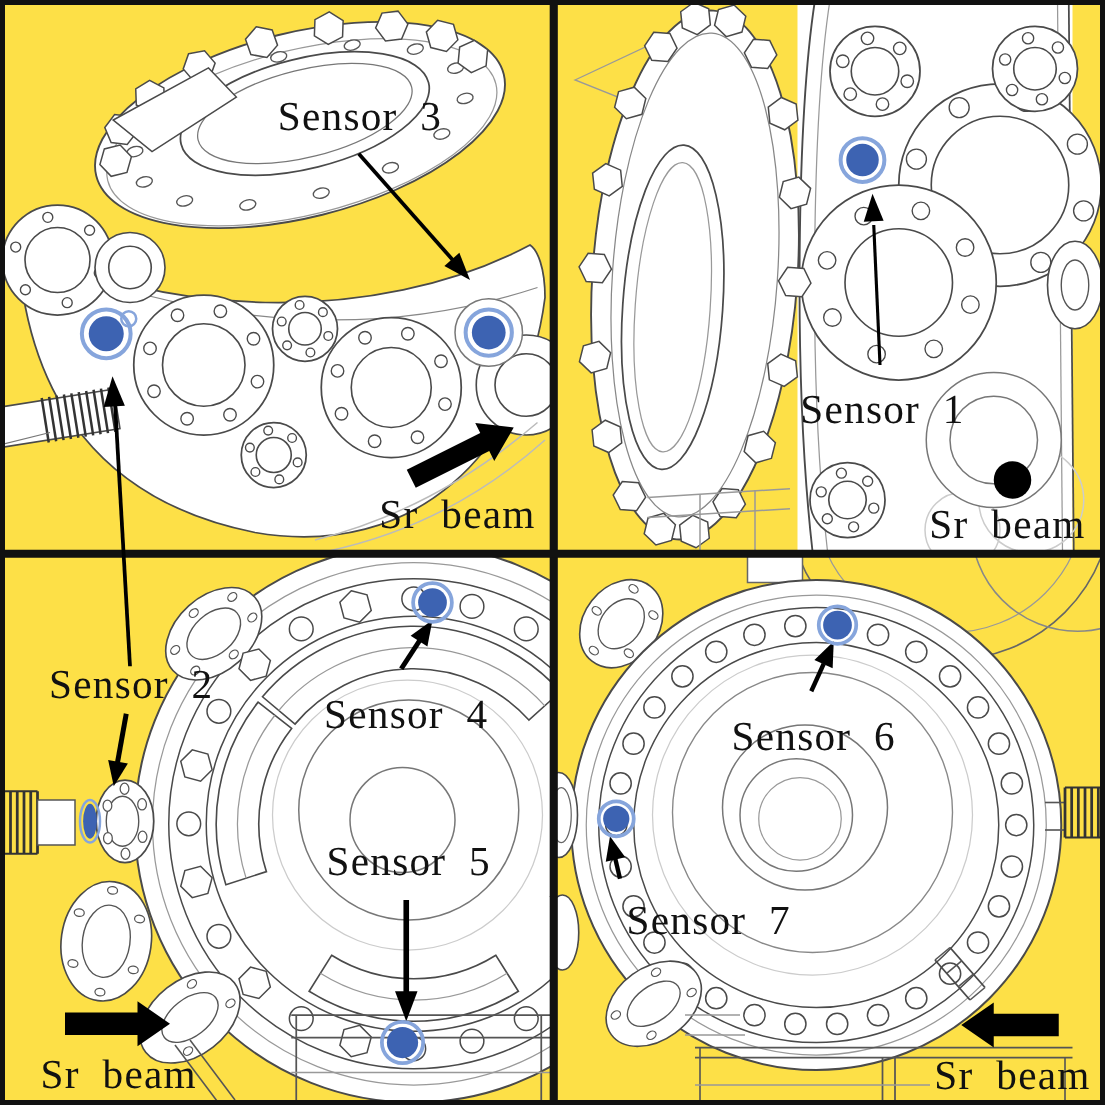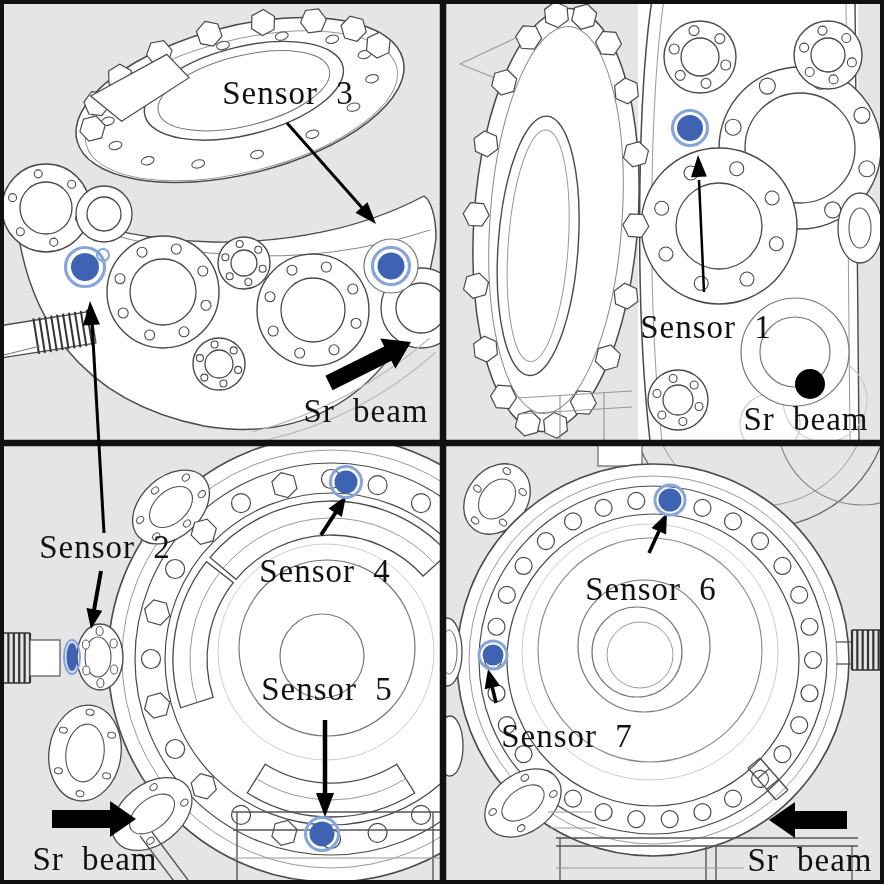--- a/index.html
+++ b/index.html
@@ -1,16 +1,16 @@
 <!DOCTYPE html>
 <html><head>
 <meta charset="utf-8">
 <style>
   html,body{margin:0;padding:0;background:#fff;}
-  .frame{position:relative;width:884px;height:884px;background:#e5e5e5;overflow:hidden;}
+  .frame{position:relative;width:884px;height:884px;background:#fde047;overflow:hidden;}
   svg{display:block;}
   text.lbl{
     font-family:"Liberation Serif","DejaVu Serif",serif;
     font-size:33px;fill:#111;letter-spacing:1px;word-spacing:9px;
   }
 </style>
 </head>
 <body>
 
 <div class="frame">

